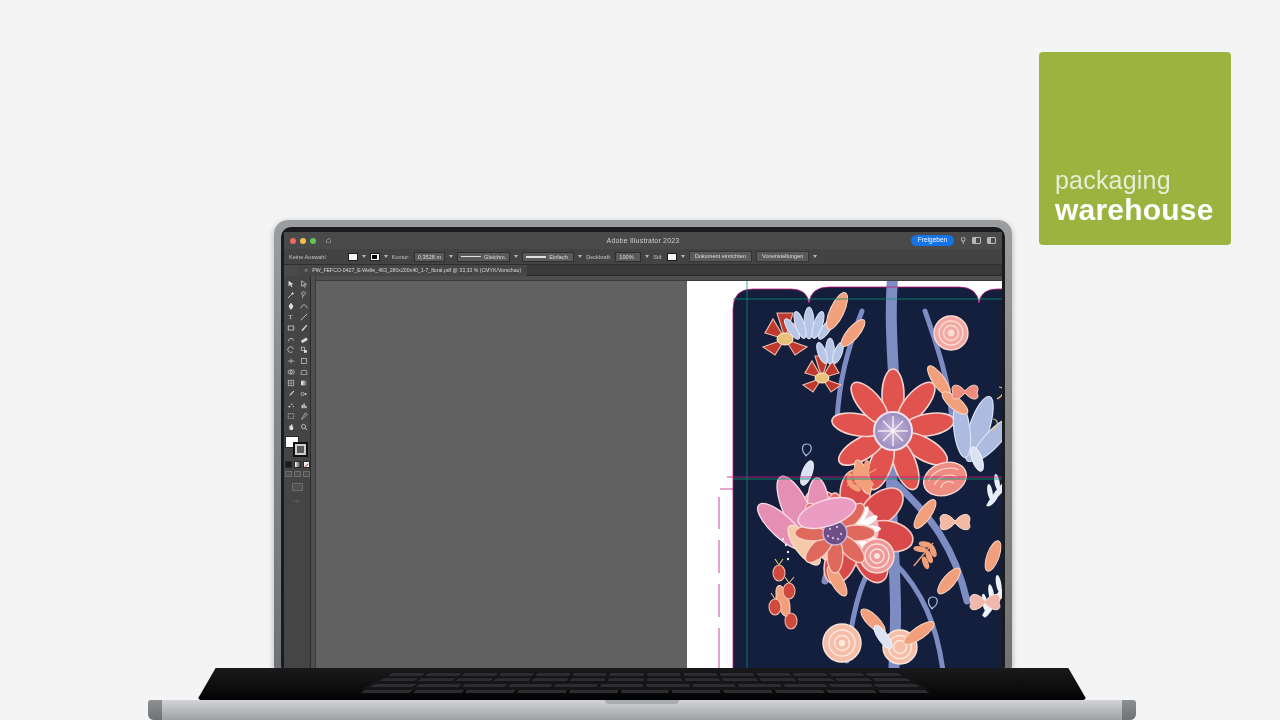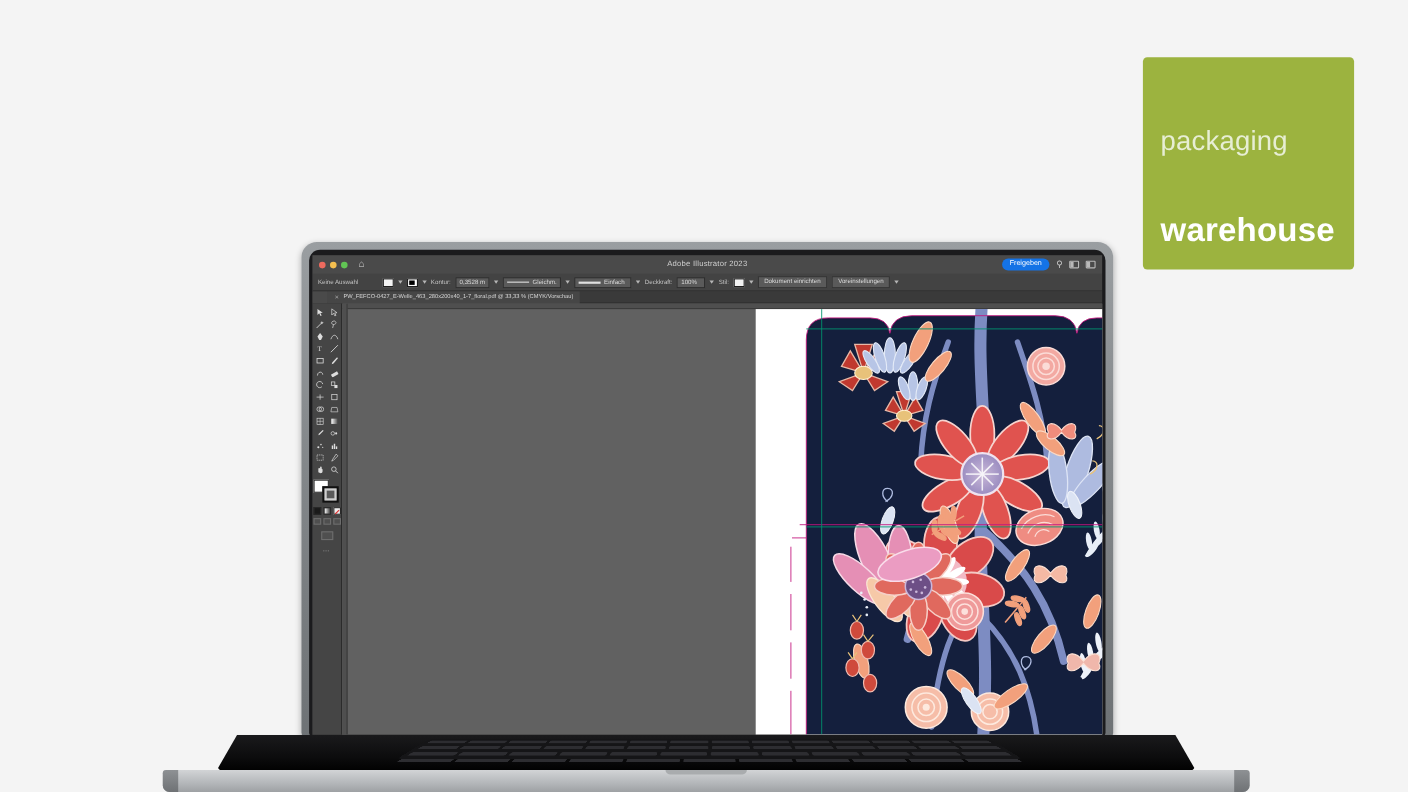--- a/index.html
+++ b/index.html
@@ -9,24 +9,23 @@
     font-family:"Liberation Sans", sans-serif;
     position:relative;
   }
 
   
   #logo {
     position:absolute; left:1039px; top:52px; width:192px; height:193px;
     background:#9cb33f; border-radius:4px;
     display:flex; flex-direction:column; justify-content:flex-end;
     padding:0 0 20px 16px;
-    gap:16px;
   }
   #logo .l1 { font-size:25px; color:#e7eed4; letter-spacing:.2px; line-height:1.05; font-weight:300; }
-  #logo .l2 { font-size:30px; color:#ffffff; font-weight:700; letter-spacing:.2px; line-height:1.05;margin-top:36px; }
+  #logo .l2 { font-size:30px; color:#ffffff; font-weight:700; letter-spacing:.2px; line-height:1.05; }
 
   
   #laptop { position:absolute; left:0; top:0; width:1280px; height:720px; }
 
   .lid {
     position:absolute; left:274px; top:220px; width:738px; height:452px;
     background:linear-gradient(180deg,#9a9ea1 0%,#85898c 40%,#6e7275 100%);
     border-radius:14px 14px 6px 6px;
     padding:12px 10px 0 10px;
     box-shadow:0 2px 6px rgba(0,0,0,.28);

